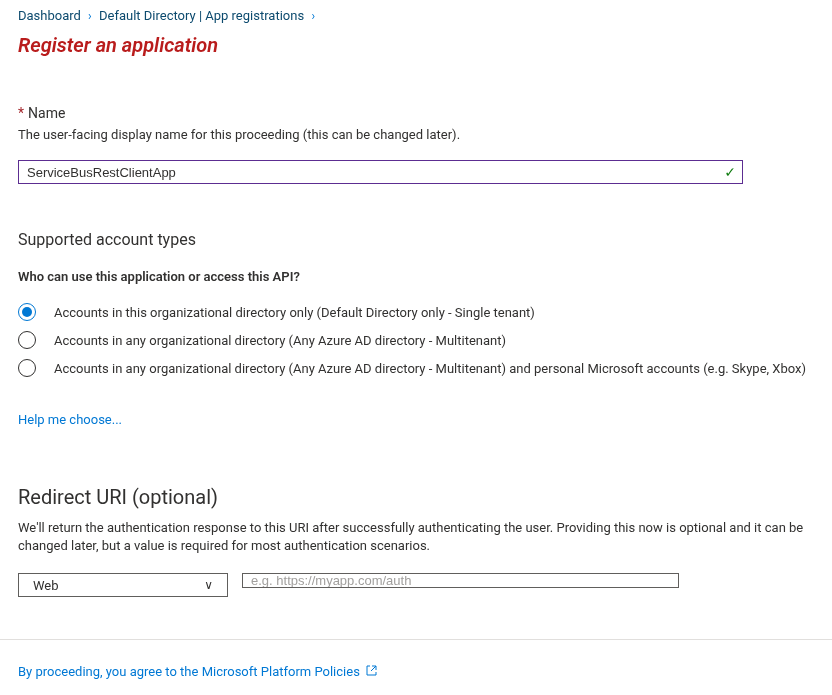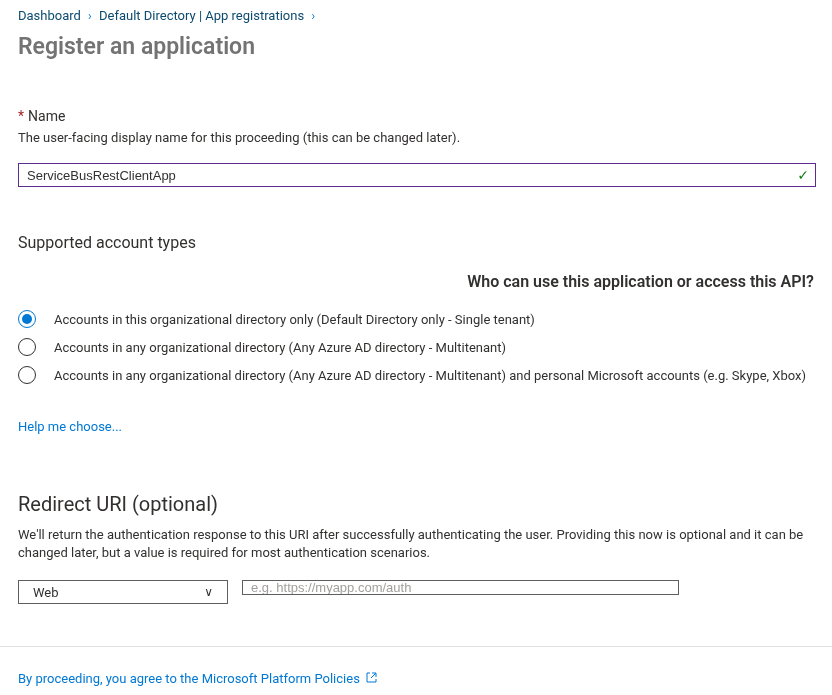--- a/index.html
+++ b/index.html
@@ -20,45 +20,46 @@
     .breadcrumb a {
       color: #0c4a6e;
       text-decoration: none;
     }
     .bc-sep {
       color: #0078d4;
       padding: 0 4px;
       font-size: 12px;
     }
     .page-title {
-      font-size: 23px;
+      font-size: 20px;
       font-weight: 600;
-      color: #737373;
+      color: #b91c1c;
       padding: 6px 18px 0 18px;
+      font-style: italic;
     }
     .content {
       padding: 48px 18px 0 18px;
     }
     .field-label {
       font-size: 14px;
       color: #323130;
       margin-bottom: 6px;
     }
     .req-star { color: #a4262c; margin-right: 4px; }
     .help-text {
       font-size: 13px;
       color: #323130;
       margin-bottom: 18px;
     }
     .name-input-wrap {
       position: relative;
       display: flex;
       align-items: center;
       border: 1px solid #5c2d91;
-      width: 798px;
+      width: 725px;
       height: 24px;
     }
     .name-input {
       border: none;
       outline: none;
       padding: 2px 8px;
       font-size: 13px;
       color: #323130;
       flex: 1;
       height: 100%;
@@ -69,25 +70,24 @@
       font-size: 14px;
     }
     .section-title {
       font-size: 16px;
       color: #323130;
       font-weight: 400;
       margin-top: 46px;
       margin-bottom: 20px;
     }
     .question {
-      font-size: 16px;
+      font-size: 13px;
       font-weight: 600;
       color: #323130;
       margin-bottom: 14px;
-      text-align: right;
     }
     .radio-row {
       display: flex;
       align-items: center;
       padding: 5px 0;
       cursor: pointer;
       gap: 8px;
     }
     .radio {
       width: 18px;

